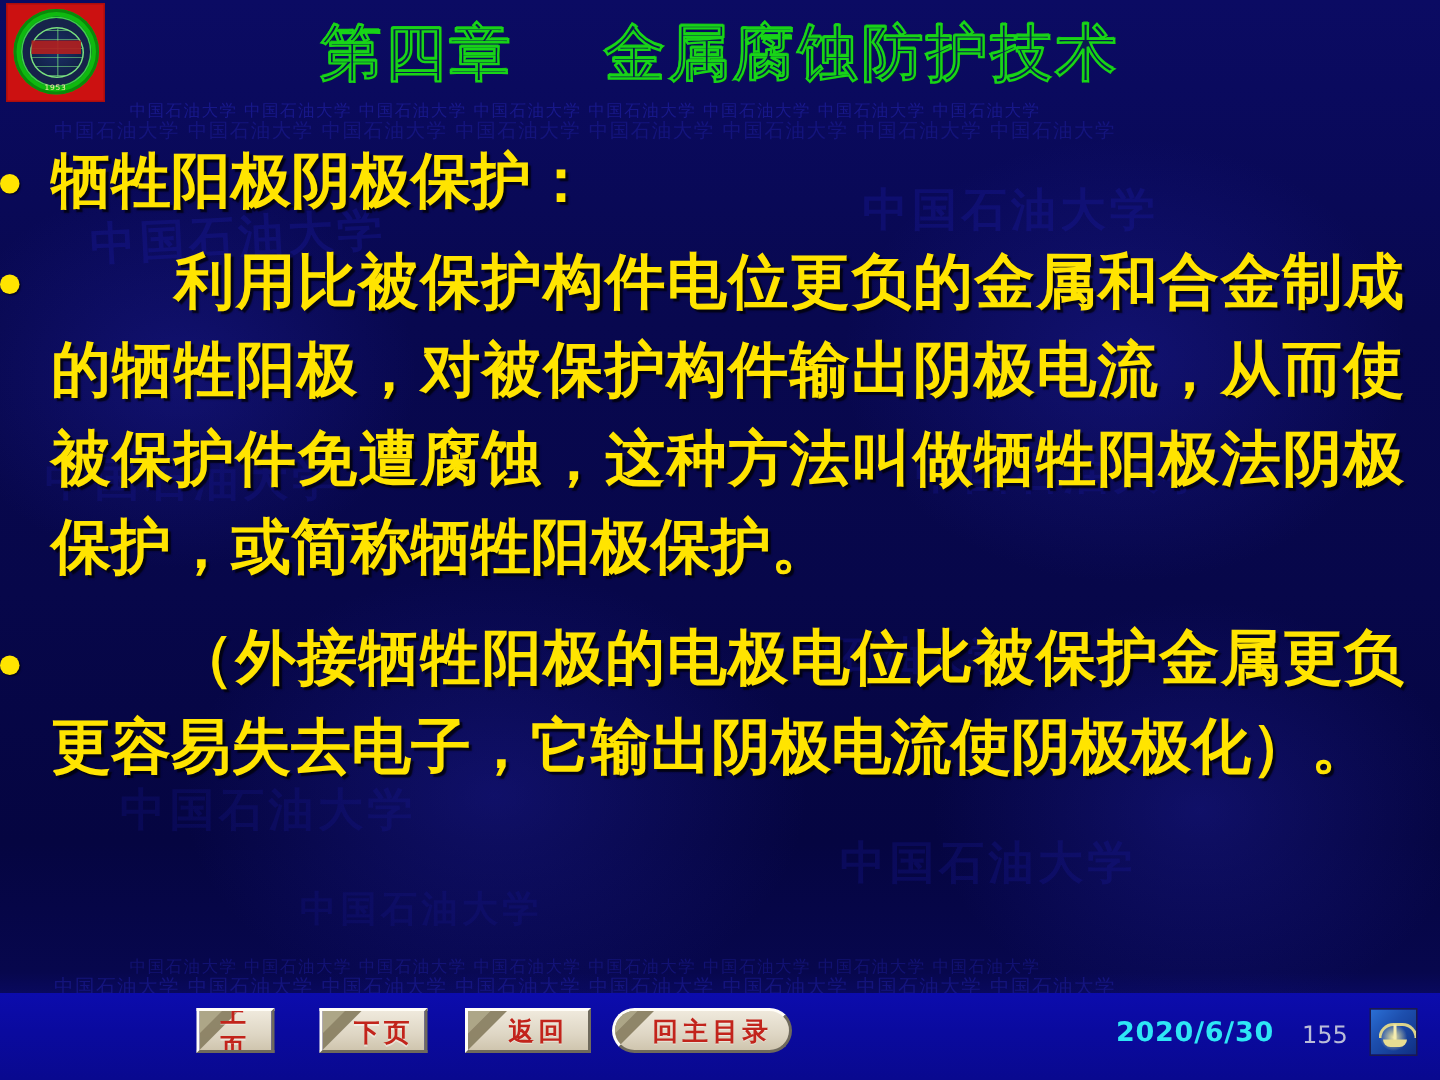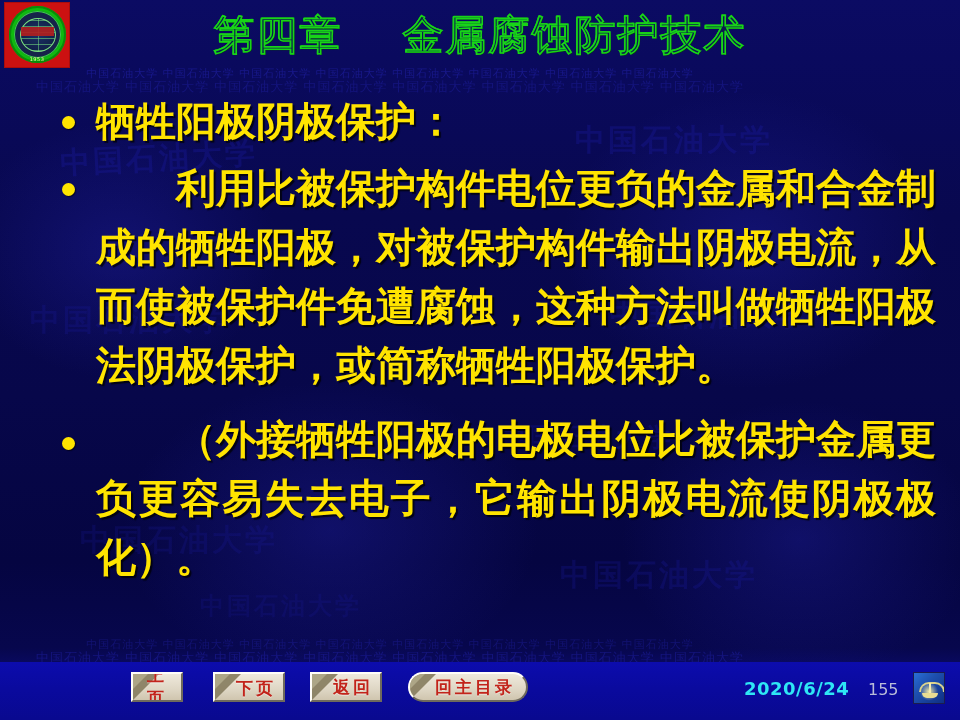--- a/index.html
+++ b/index.html
@@ -161,21 +161,20 @@
   .para {
     position: relative;
     display: flex;
     align-items: flex-start;
     color: #ffe400;
     font-size: 40px;
     line-height: 59px;
     font-weight: bold;
     font-family: "DejaVu Sans", "Liberation Sans", sans-serif;
     text-shadow: 2px 2px 1px rgba(0,0,0,.75);
-    padding-left: 62px;
     padding-right: 24px;
   }
   .bullet {
     flex: 0 0 auto;
     width: 13px;
     height: 13px;
     border-radius: 50%;
     background: #ffe400;
     box-shadow: 1px 1px 1px rgba(0,0,0,.6);
     margin-top: 24px;
@@ -240,21 +239,21 @@
     color: #c2241b;
     font-size: 17px;
     font-weight: bold;
     letter-spacing: 3px;
     font-family: "DejaVu Serif", "Liberation Serif", serif;
     text-shadow: 0 1px 0 rgba(255,255,255,.45);
     padding-left: 14px;
   }
   #btn-prev { left: 131px; width: 52px; }
   #btn-next { left: 213px; width: 72px; align-items: flex-end; }
-  #btn-back { left: 310px; width: 72px; justify-content: center; }
+  #btn-back { left: 310px; width: 84px; justify-content: center; }
   #btn-menu { left: 408px; width: 120px; border-radius: 15px; }
 
   .date-text {
     position: absolute;
     left: 744px;
     top: 16px;
     color: #2ee6f5;
     font-size: 18px;
     font-weight: bold;
     font-family: "DejaVu Sans", "Liberation Sans", sans-serif;
@@ -375,21 +374,21 @@
       <span class="corner2"></span>
       <span class="lbl">返回</span>
     </div>
 
     <div class="nav-btn" id="btn-menu">
       <span class="corner"></span>
       <span class="corner2"></span>
       <span class="lbl">回主目录</span>
     </div>
 
-    <div class="date-text">2020/6/24</div>
+    <div class="date-text">2020/6/30</div>
     <div class="page-num">155</div>
 
     <div class="deco-icon">
       <span class="arms"></span>
       <span class="stem"></span>
       <span class="bowl"></span>
     </div>
 
   </div>
 

